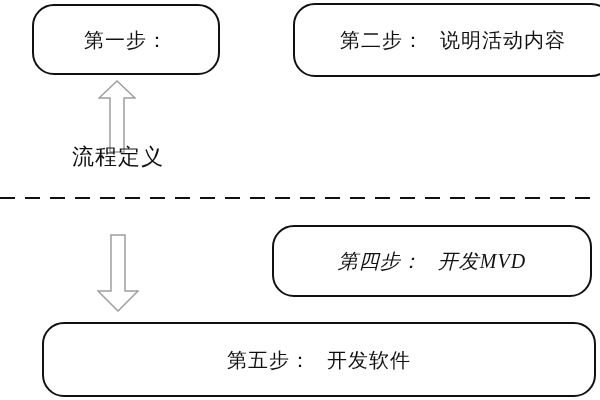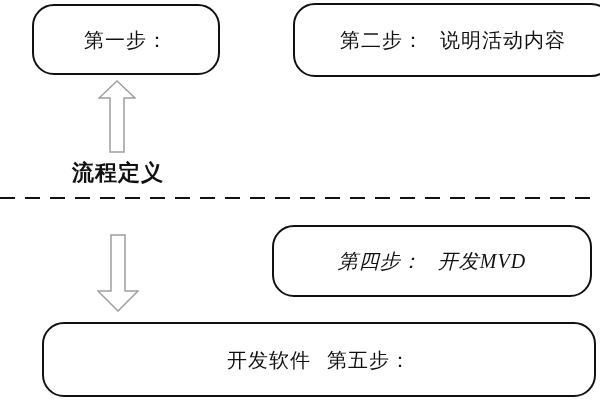--- a/index.html
+++ b/index.html
@@ -37,21 +37,21 @@
   .box-3 { left: 273px; top: 102px; width: 320px; height: 75px; }
   .box-4 { left: 272px; top: 225px; width: 320px; height: 72px; font-style: italic; }
   .box-5 { left: 42px;  top: 322px; width: 554px; height: 75px; }
   .section-label {
     position: absolute;
     font-size: 22px;
     letter-spacing: 1px;
     white-space: nowrap;
     text-align: center;
   }
-  .label-top    { left: 62px; top: 158px; width: 112px; font-weight: bold; }
+  .label-top    { left: 62px; top: 142px; width: 112px; }
   .label-bottom { left: 44px; top: 204px; width: 156px; }
   .divider {
     position: absolute;
     left: 0;
     top: 197px;
     width: 600px;
     height: 2px;
     background: repeating-linear-gradient(
       90deg,
       var(--divider, #111111) 0px,
@@ -87,22 +87,22 @@
     <div>说明活动内容</div>
   </div>
 
 
   <div class="step-box box-4">
     <div>第四步：</div>
     <div>开发MVD</div>
   </div>
 
   <div class="step-box box-5">
+    <div>第五步：</div>
     <div>开发软件</div>
-    <div>第五步：</div>
   </div>
 
   <svg class="arrow arrow-up" viewBox="0 0 38 73" aria-hidden="true">
     <polygon points="19,1 1,18 12,18 12,72 26,72 26,18 37,18"></polygon>
   </svg>
 
   <div class="section-label label-top">流程定义</div>
 
   <div class="divider"></div>
 

